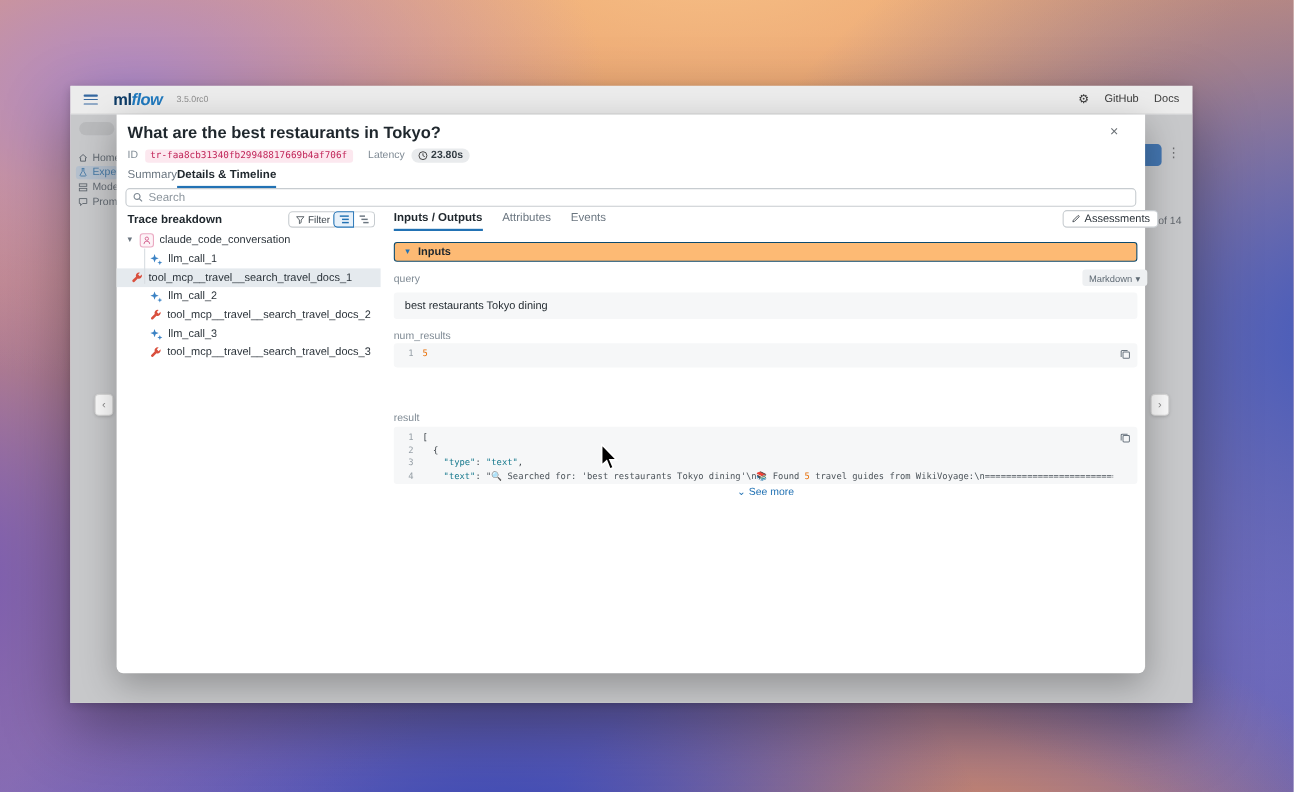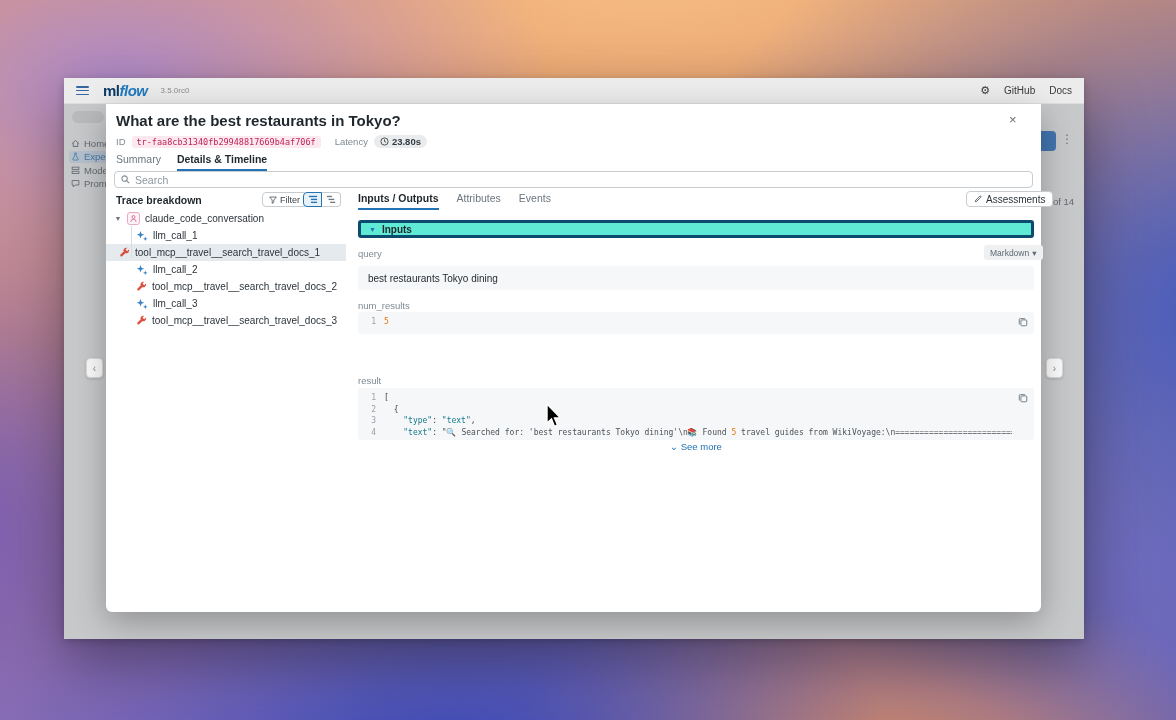--- a/index.html
+++ b/index.html
@@ -54,21 +54,21 @@
   .modal { position:absolute; left:42px; top:0; width:935px; height:508px; background:#fff; z-index:10;
     border-radius:0 0 6px 6px; box-shadow:0 10px 32px rgba(0,0,0,.28); }
   .modal-close { position:absolute; left:903px; top:8px; font-size:13px; color:#6b7176; cursor:pointer; }
   .modal-title { position:absolute; left:10px; top:8px; font-size:15px; font-weight:bold; color:#1f272d; }
   .id-row { position:absolute; left:10px; top:31px; display:flex; align-items:center; gap:6px; }
   .muted-label { font-size:9.5px; color:#7f8a94; }
   .id-badge { font-family:"DejaVu Sans Mono", monospace; font-size:8.5px; color:#c02458; background:#fce8ef;
     padding:1px 5px; border-radius:3px; cursor:pointer; }
   .latency-pill { display:flex; align-items:center; gap:3px; background:#e9ebed; border-radius:9px;
     padding:1px 6px; font-size:9.5px; color:#323b42; font-weight:bold; }
-  .mtabs { position:absolute; left:10px; top:49px; display:flex; gap:16px; }
+  .mtabs { position:absolute; left:10px; top:49px; display:flex; gap:0; }
   .mtab { font-size:10.5px; color:#6b7680; padding-bottom:4px; cursor:pointer; }
   .mtab.active { color:#1f272d; font-weight:bold; border-bottom:2px solid #2272b4; }
   .search-box { position:absolute; left:8px; top:67px; width:919px; height:17px; background:#fff;
     border:1px solid #c7ccd0; border-radius:4px; display:flex; align-items:center; padding:0 6px; gap:5px; }
   .search-box input { border:none; outline:none; flex:1; font-size:10.5px; color:#333;
     font-family:"Liberation Sans", sans-serif; background:transparent; }
   .search-box input::placeholder { color:#8d969e; }
 
   
   .lp-header { position:absolute; left:10px; top:90px; font-size:10.5px; font-weight:bold; color:#1f272d; }
@@ -88,22 +88,22 @@
   .agent-box { width:13px; height:13px; border:1px solid #eaa9c2; background:#fdf3f7; border-radius:3px;
     display:flex; align-items:center; justify-content:center; }
   .tree-line { position:absolute; left:25px; top:122px; width:1px; height:32px; background:#d8dde1; }
 
   
   .rtabs { position:absolute; left:252px; top:88px; display:flex; gap:18px; }
   .rtab { font-size:10.5px; color:#6b7680; padding-bottom:4px; cursor:pointer; }
   .rtab.active { color:#1f272d; font-weight:bold; border-bottom:2px solid #2272b4; }
   .assess-btn { position:absolute; left:860px; top:87px; height:16px; border:1px solid #c7ccd0; border-radius:4px;
     background:#fff; display:flex; align-items:center; gap:4px; padding:0 7px; font-size:10px; color:#2b333a; cursor:pointer; }
-  .section-bar { position:absolute; left:252px; width:676px; height:18px; background:#5eead4;
-    border:3px solid #0c4a6e; border-radius:3px; display:flex; align-items:center; gap:6px; padding:0 8px; }
+  .section-bar { position:absolute; left:252px; width:676px; height:18px; background:#fdba74;
+    border:1px solid #0c4a6e; border-radius:3px; display:flex; align-items:center; gap:6px; padding:0 8px; }
   .section-bar .chev { font-size:7px; color:#2272b4; }
   .section-bar .stitle { font-size:10px; font-weight:bold; color:#1f272d; }
   .field-label { position:absolute; left:252px; font-size:9.5px; color:#7f8a94; }
   .md-pill { position:absolute; left:878px; top:141px; height:15px; background:#eef0f2; border-radius:3px;
     display:flex; align-items:center; gap:3px; padding:0 6px; font-size:8.5px; color:#5f6a74; cursor:pointer; }
   .value-box { position:absolute; left:252px; width:676px; background:#f6f7f8; border-radius:3px; }
   .value-box .vtext { font-size:10px; color:#1f272d; padding:7px 10px; }
   .code-block { position:absolute; left:252px; width:676px; background:#f6f7f8; border-radius:3px;
     font-family:"DejaVu Sans Mono", monospace; font-size:8px; padding:4px 22px 4px 6px; overflow:hidden; }
   .code-line { display:flex; white-space:pre; line-height:11.5px; overflow:hidden; }

